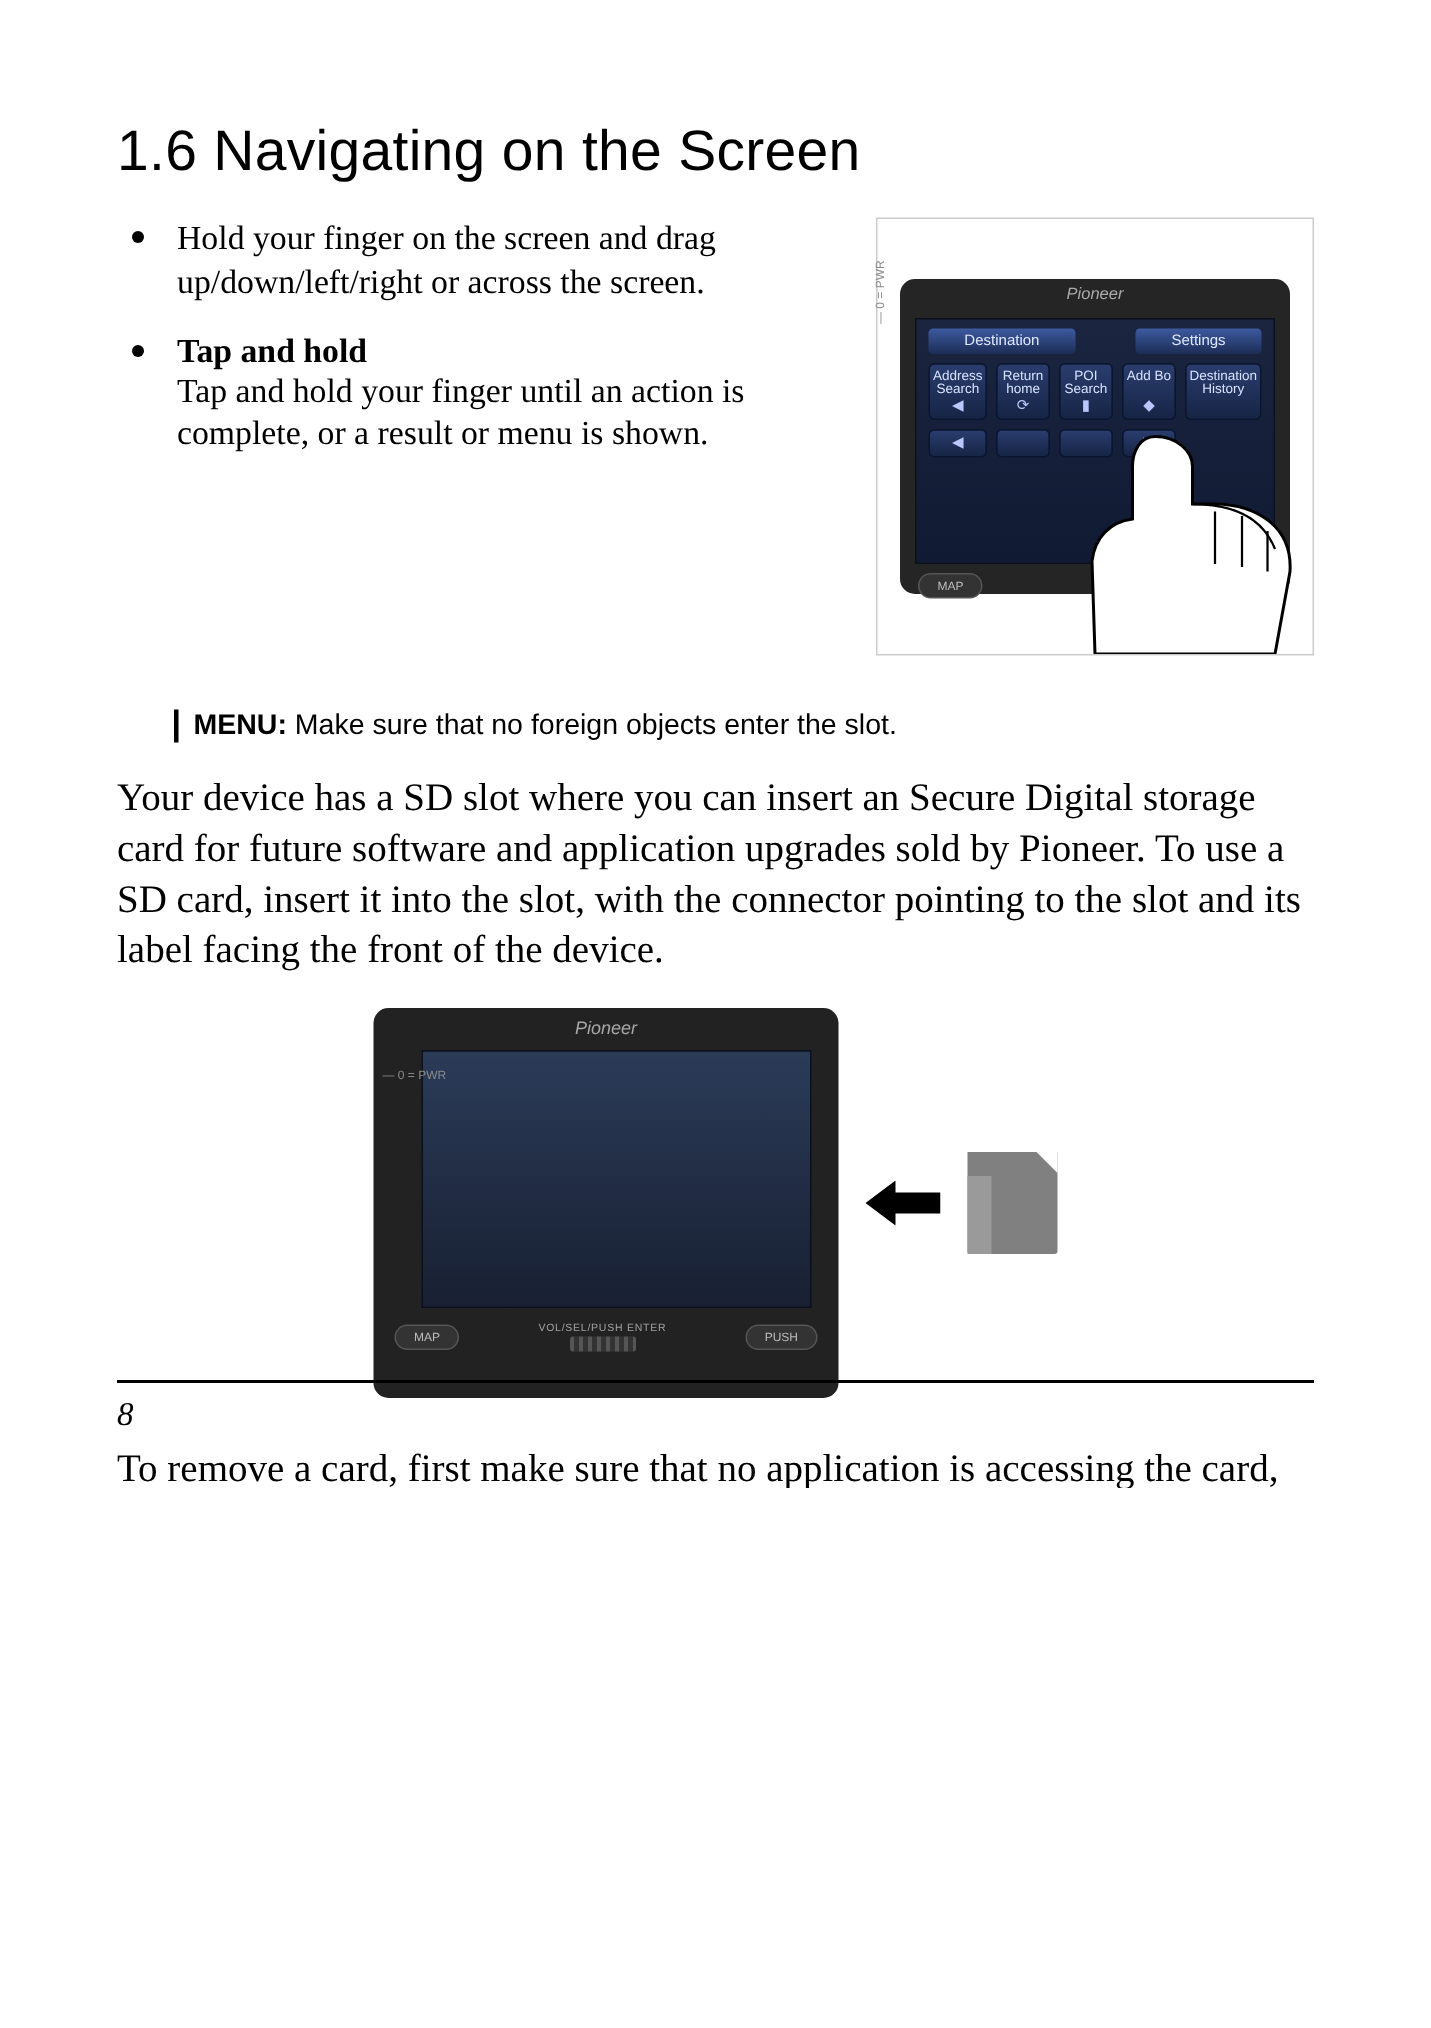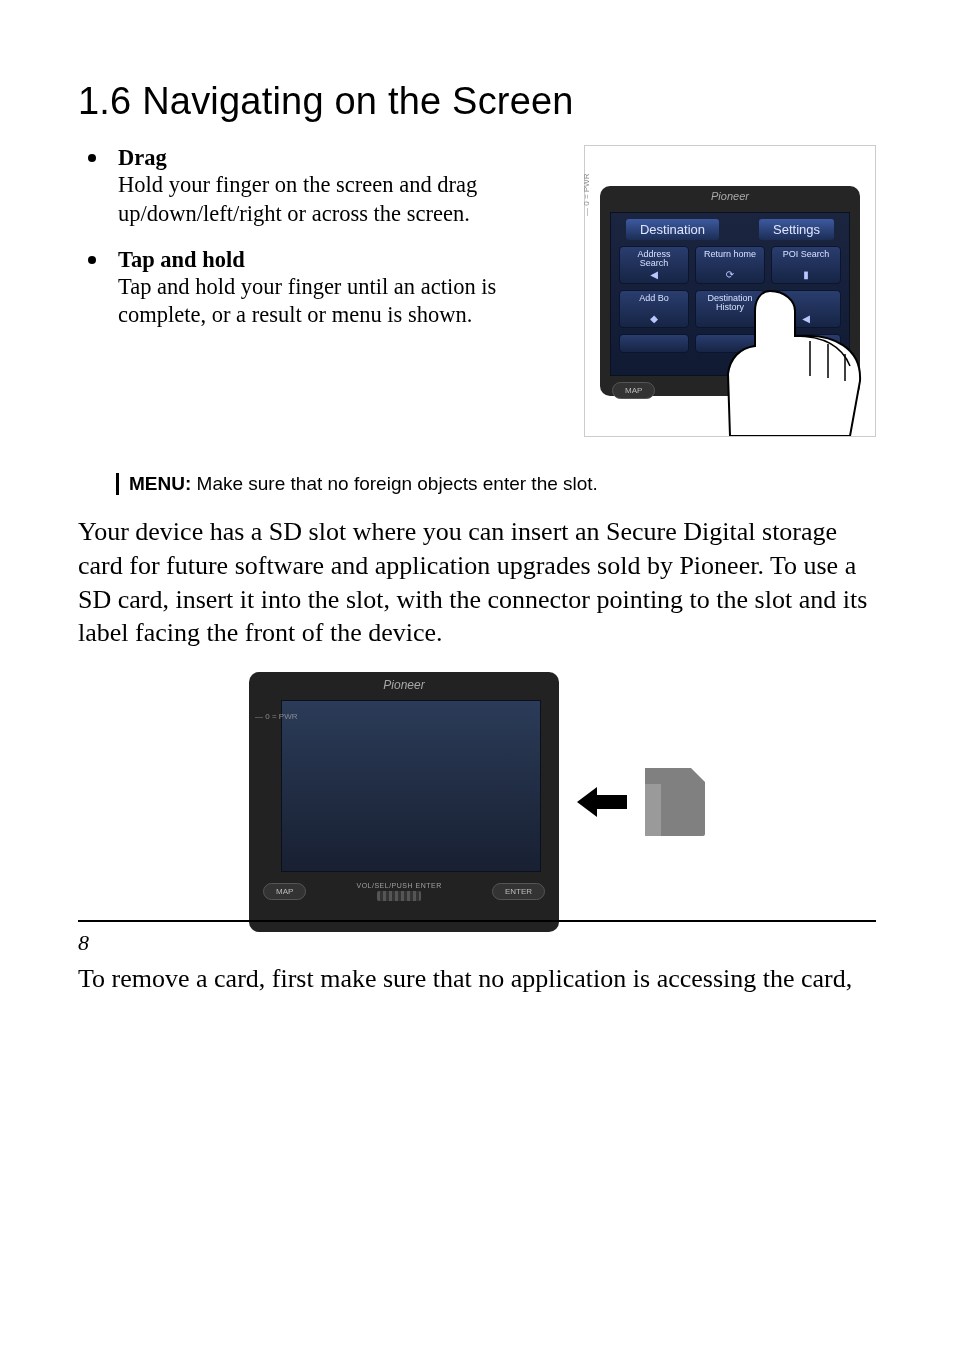--- a/index.html
+++ b/index.html
@@ -111,27 +111,27 @@
   .tabs {
     display: flex;
     gap: 40px;
     justify-content: center;
     margin-bottom: 6px;
   }
   .tab {
     background: linear-gradient(#3d5aa0, #1c2d55);
     color: #dfe7ff;
     font-family: Arial, sans-serif;
-    font-size: 13px;
-    padding: 3px 14px;
+    font-size: 10px;
+    padding: 3px 24px;
     border-radius: 3px;
   }
   .grid-btns {
     display: grid;
-    grid-template-columns: repeat(3, 1fr);
+    grid-template-columns: repeat(5, 1fr);
     gap: 6px;
     padding: 0 2px;
   }
   .gbtn {
     background: linear-gradient(#2a3d6e, #162445);
     border: 1px solid #0a1530;
     border-radius: 4px;
     color: #d7e2ff;
     font-family: Arial, sans-serif;
     font-size: 9px;
@@ -286,21 +286,20 @@
 <body>
 
 <div class="page">
 
   <h1 class="section">1.6   Navigating on the Screen</h1>
 
   <div class="row-16">
     <ul class="bullets">
       <li>
         <span class="dot"></span>
-        <div class="title">Drag</div>
         <div class="desc">Hold your finger on the screen and drag up/down/left/right or across the screen.</div>
       </li>
       <li>
         <span class="dot"></span>
         <div class="title">Tap and hold</div>
         <div class="desc">Tap and hold your finger until an action is complete, or a result or menu is shown.</div>
       </li>
     </ul>
 
     <div class="fig fig-16">
@@ -355,21 +354,21 @@
       <div class="device d17">
         <div class="brand">Pioneer</div>
         <div class="sidebits">— 0  = PWR</div>
         <div class="screen"></div>
         <div class="hw-row2">
           <div class="hw-btn">MAP</div>
           <div style="flex:1; text-align:center;">
             <div class="label-vol">VOL/SEL/PUSH ENTER</div>
             <div style="width:44px;height:10px;margin:2px auto 0;background:repeating-linear-gradient(90deg,#555 0 3px,#333 3px 6px);border-radius:2px;"></div>
           </div>
-          <div class="hw-btn">ENTER</div>
+          <div class="hw-btn">PUSH</div>
         </div>
       </div>
       <div class="sd-arrow">
         <svg width="50" height="30" viewBox="0 0 50 30">
           <polygon points="0,15 20,0 20,8 50,8 50,22 20,22 20,30" fill="#000"></polygon>
         </svg>
       </div>
       <div class="sdcard">
         <div class="shade"></div>
       </div>

